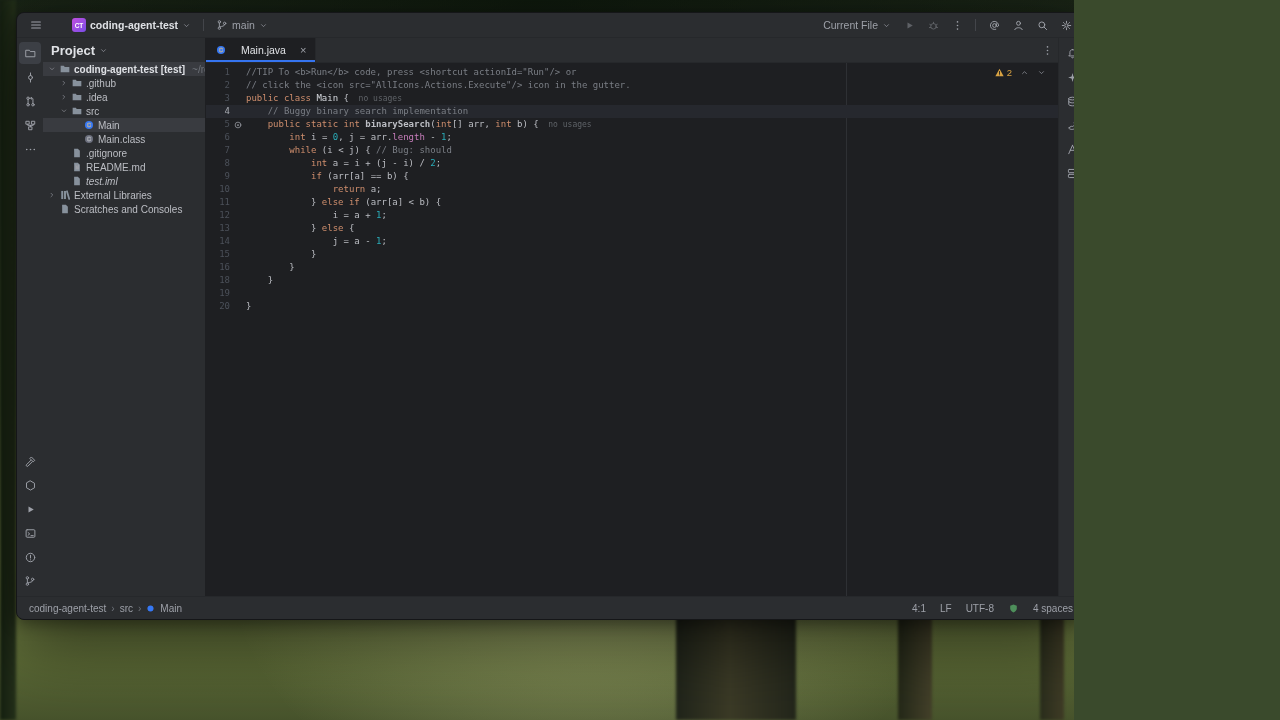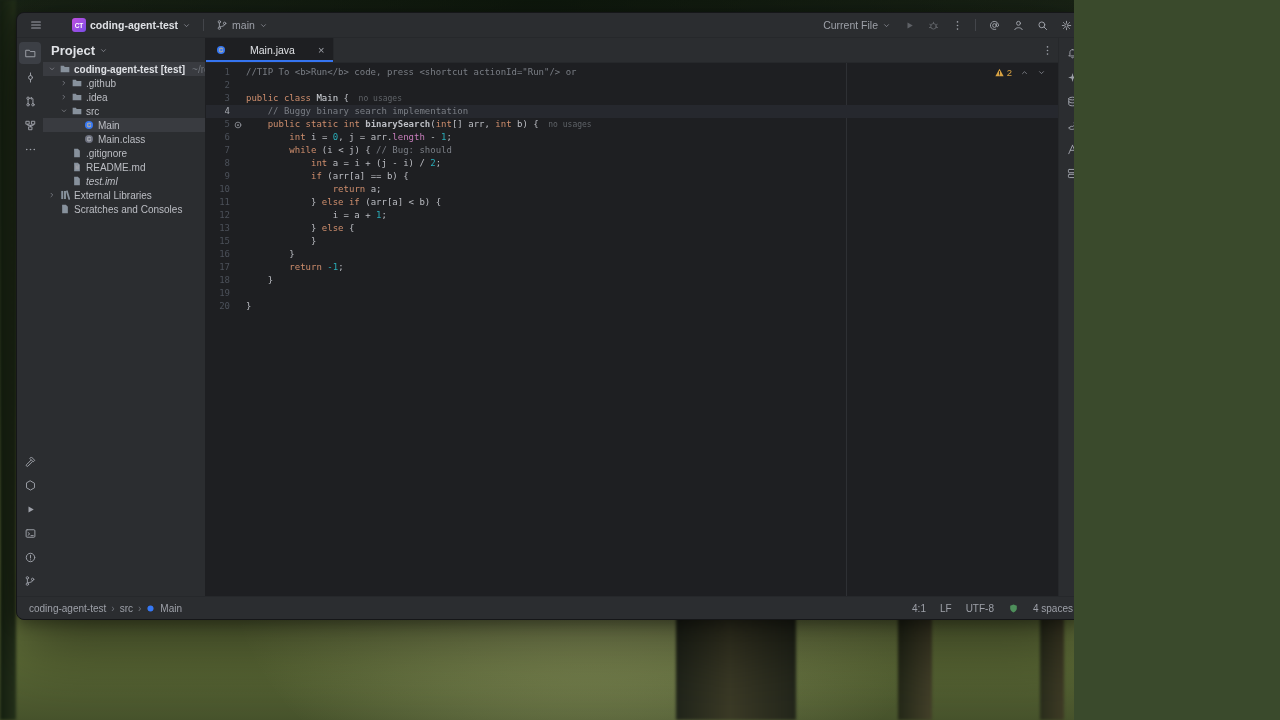--- a/index.html
+++ b/index.html
@@ -55,21 +55,21 @@
   .tree{font-size:10px;color:#BCBEC4;}
   .trow{height:14px;display:flex;align-items:center;gap:3px;white-space:nowrap;overflow:hidden;}
   .trow.sel{background:#393B40;}
   .twisty{width:9px;flex:none;display:inline-flex;justify-content:center;}
   .tlabel.b{font-weight:700;color:#DFE1E5;}
   .tsuffix{color:#6F737A;margin-left:4px;}
 
   
   .ecol{flex:1;min-width:0;display:flex;flex-direction:column;background:#1E1F22;}
   .tabbar{height:24px;flex:none;background:#2B2D30;border-bottom:1px solid #26282B;display:flex;align-items:center;font-size:10.5px;}
-  .tab{height:24px;display:flex;align-items:center;gap:23px;padding:0 9px;background:#1E1F22;color:#DFE1E5;position:relative;border-right:1px solid #26282B;}
+  .tab{height:24px;display:flex;align-items:center;gap:14px;padding:0 9px;background:#1E1F22;color:#DFE1E5;position:relative;border-right:1px solid #26282B;}
   .tab.active::after{content:"";position:absolute;left:0;right:0;bottom:0;height:2px;background:#3574F0;}
   .tab-close{color:#9DA0A8;font-size:11px;line-height:1;}
   .tabbar .tbflex{flex:1;}
   .editor{position:relative;flex:1;overflow:hidden;padding-top:3px;}
   .guide{position:absolute;left:640px;top:0;bottom:0;width:1px;background:#2E3034;}
   .code-line{display:flex;height:13px;line-height:13px;font-family:"DejaVu Sans Mono",monospace;font-size:9px;position:relative;z-index:1;}
   .code-line.cur{background:#26282E;}
   .ln{width:24px;flex:none;text-align:right;color:#4B5059;}
   .code-line.cur .ln{color:#A8ABB2;}
   .gicon{width:16px;flex:none;display:flex;align-items:center;justify-content:center;}
@@ -507,20 +507,21 @@
           </div>
           <div id="code">
               <div class="code-line">
                 <span class="ln">1</span>
                 <span class="gicon"></span>
                 <span class="codetext"><span class="tok-cm">//TIP To &lt;b&gt;Run&lt;/b&gt; code, press &lt;shortcut actionId="Run"/&gt; or</span></span>
               </div>
               <div class="code-line">
                 <span class="ln">2</span>
                 <span class="gicon"></span>
+                <span class="codetext"><span class="tok-cm">// click the &lt;icon src="AllIcons.Actions.Execute"/&gt; icon in the gutter.</span></span>
               </div>
               <div class="code-line">
                 <span class="ln">3</span>
                 <span class="gicon"></span>
                 <span class="codetext"><span class="tok-kw">public class </span><span class="tok-cls">Main</span><span class="tok-txt"> {</span><span class="tok-hint">  no usages</span></span>
               </div>
               <div class="code-line cur">
                 <span class="ln">4</span>
                 <span class="gicon"></span>
                 <span class="codetext"><span class="tok-txt">    </span><span class="tok-cm">// Buggy binary search implementation</span></span>
@@ -569,33 +570,33 @@
                 <span class="ln">12</span>
                 <span class="gicon"></span>
                 <span class="codetext"><span class="tok-txt">                i = a + </span><span class="tok-num">1</span><span class="tok-txt">;</span></span>
               </div>
               <div class="code-line">
                 <span class="ln">13</span>
                 <span class="gicon"></span>
                 <span class="codetext"><span class="tok-txt">            } </span><span class="tok-kw">else</span><span class="tok-txt"> {</span></span>
               </div>
               <div class="code-line">
+                <span class="ln">14</span>
+                <span class="gicon"></span>
+                <span class="codetext"><span class="tok-txt">                j = a - </span><span class="tok-num">1</span><span class="tok-txt">;</span></span>
+              </div>
+              <div class="code-line">
                 <span class="ln">15</span>
                 <span class="gicon"></span>
                 <span class="codetext"><span class="tok-txt">            }</span></span>
               </div>
               <div class="code-line">
                 <span class="ln">16</span>
                 <span class="gicon"></span>
                 <span class="codetext"><span class="tok-txt">        }</span></span>
-              </div>
-              <div class="code-line">
-                <span class="ln">17</span>
-                <span class="gicon"></span>
-                <span class="codetext"><span class="tok-txt">        </span><span class="tok-kw">return </span><span class="tok-num">-1</span><span class="tok-txt">;</span></span>
               </div>
               <div class="code-line">
                 <span class="ln">18</span>
                 <span class="gicon"></span>
                 <span class="codetext"><span class="tok-txt">    }</span></span>
               </div>
               <div class="code-line">
                 <span class="ln">19</span>
                 <span class="gicon"></span>
                 <span class="codetext"></span>

